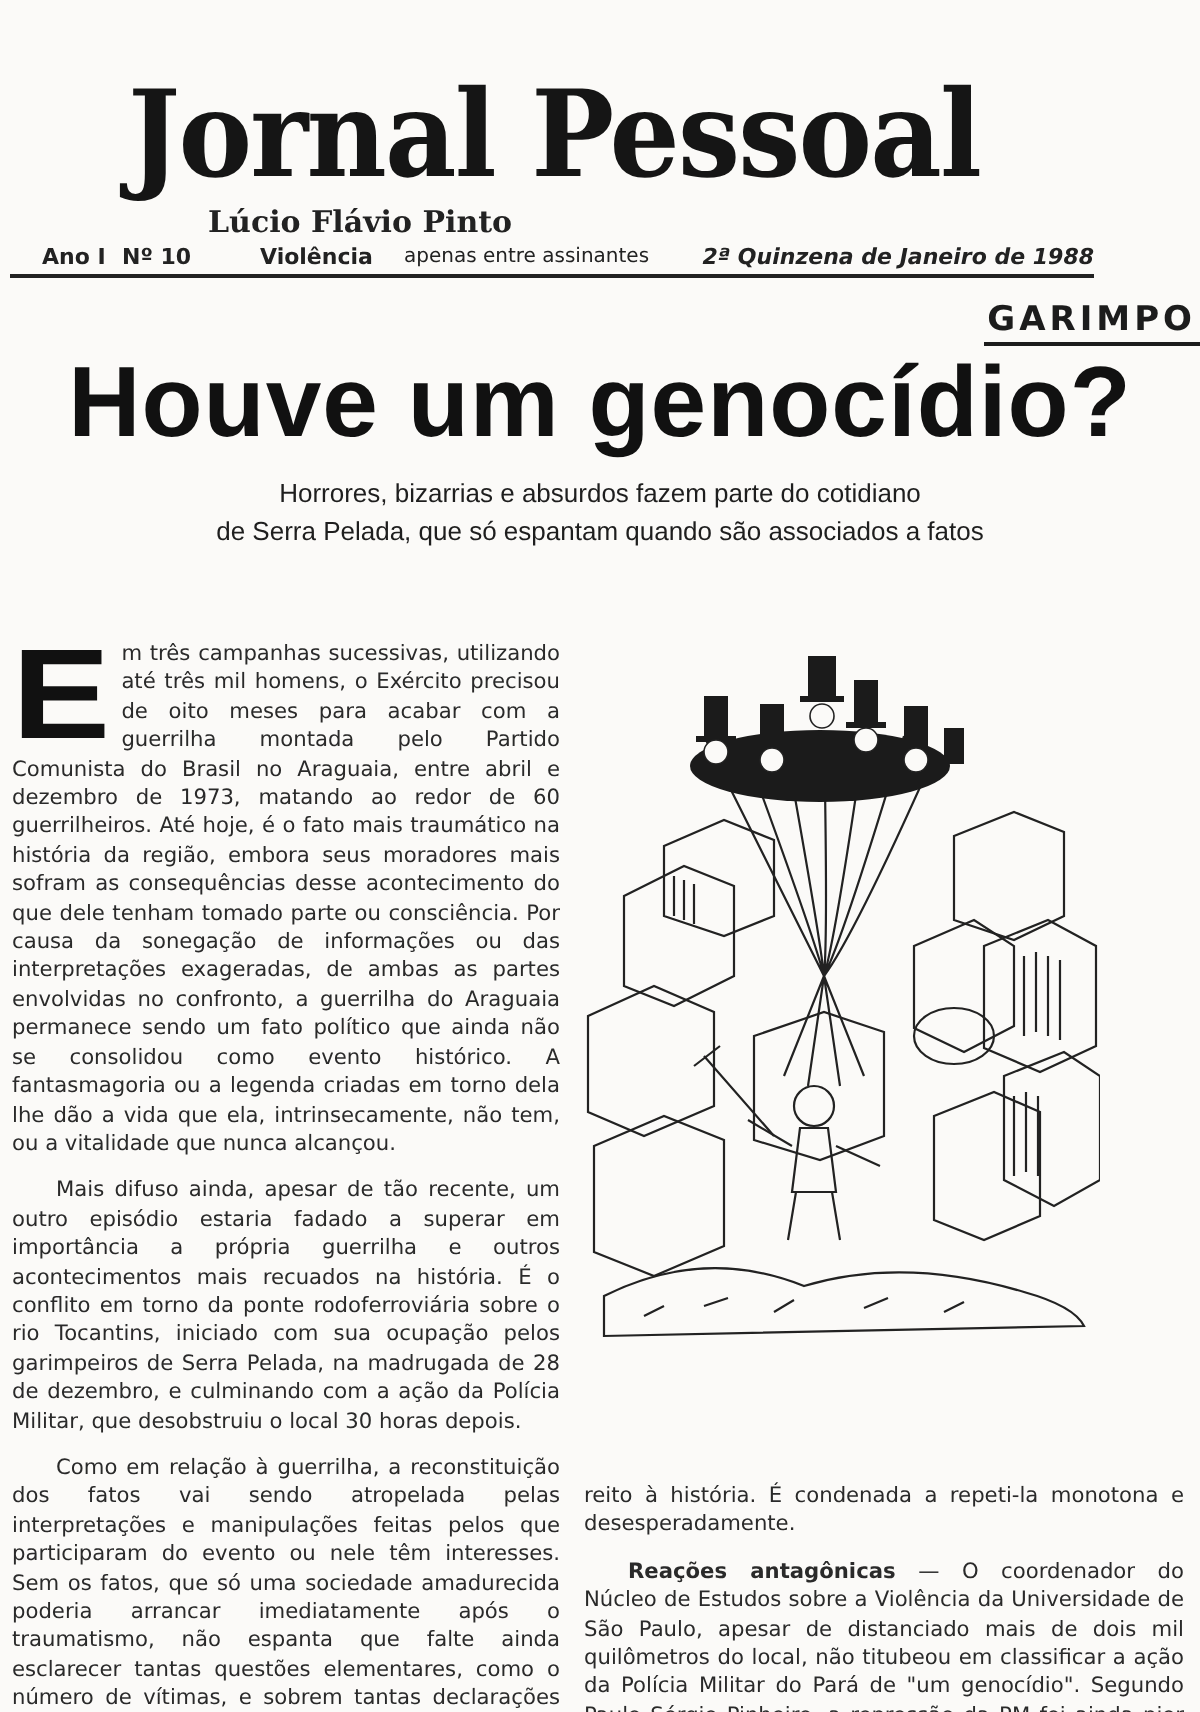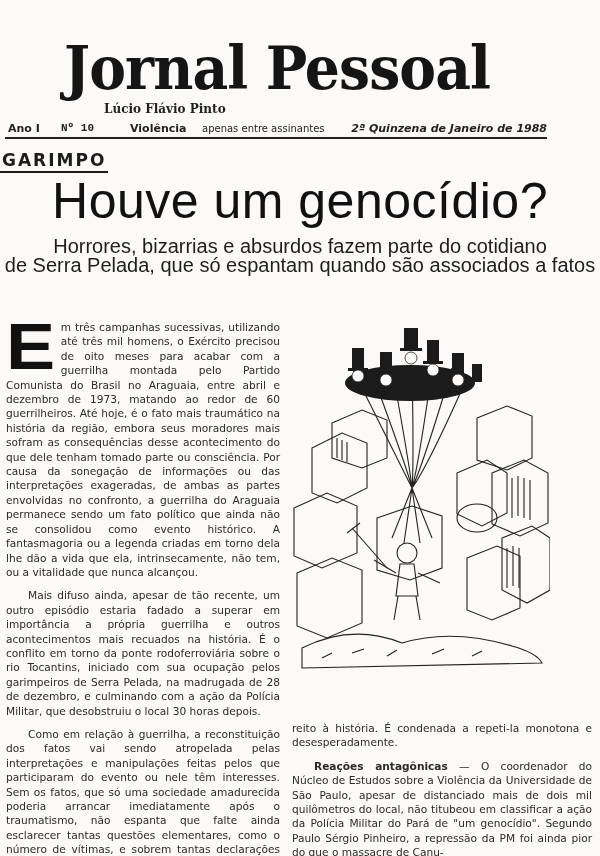--- a/index.html
+++ b/index.html
@@ -15,72 +15,72 @@
     .masthead-title {
       position: absolute; left: 64px; top: 38px;
       font-family: "DejaVu Serif", serif;
       font-weight: bold; font-size: 60px; letter-spacing: -1px;
       line-height: 1; color: #151515;
       transform: scaleX(0.92); transform-origin: left top;
     }
     .masthead-author {
       position: absolute; left: 104px; top: 102px;
       font-family: "DejaVu Serif", serif;
-      font-weight: bold; font-size: 12px; color: #222;
+      font-weight: bold; font-size: 15px; color: #222;
     }
     .infobar {
       position: absolute; left: 5px; top: 121px; width: 542px; height: 16px;
       font-size: 11px; font-weight: bold; color: #222;
       border-bottom: 2px solid #222;
     }
     .infobar span { position: absolute; top: 1px; white-space: nowrap; }
-    .infobar .ano { left: 3px; }
-    .infobar .num { left: 56px; font-family: Liberation Mono, monospace; }
+    .infobar .ano { left: 16px; }
+    .infobar .num { left: 56px; }
     .infobar .circ { left: 125px; }
     .infobar .circ2 { left: 197px; font-weight: normal; font-size: 10px; top: 2px; }
     .infobar .date { right: 0; font-style: italic; }
     
     .kicker {
       position: absolute; left: 0; width: 600px; top: 150px;
-      text-align: left;
+      text-align: right;
     }
     .kicker span {
       font-size: 17px; font-weight: bold; letter-spacing: 2px; color: #1c1c1c;
       border-bottom: 2px solid #1c1c1c; padding: 0 2px 1px;
     }
     .headline {
       position: absolute; left: 0; width: 600px; top: 176px;
       text-align: center;
-      font-family: "Liberation Sans", sans-serif; font-weight: normal;
+      font-family: "Liberation Sans", sans-serif; font-weight: bold;
       font-size: 50px; line-height: 1; color: #111;
       letter-spacing: 0.5px;
     }
     .deck {
       position: absolute; left: 0; width: 600px; top: 237px;
       text-align: center; font-family: "Liberation Sans", sans-serif;
-      font-size: 20px; line-height: 19px; color: #1e1e1e;
+      font-size: 13px; line-height: 19px; color: #1e1e1e;
     }
     
     .col {
       position: absolute; font-family: "DejaVu Sans", sans-serif;
       font-size: 10.6px; line-height: 14.4px; color: #2a2a2a;
       text-align: justify;
     }
     .col-left { left: 6px; top: 320px; width: 274px; }
     .col-right { left: 292px; top: 721px; width: 300px; }
     .col p { margin: 0 0 9px 0; text-indent: 22px; }
     .col p.first { text-indent: 0; }
     .dropcap {
       float: left; font-family: "Liberation Sans", sans-serif; font-weight: bold;
       font-size: 64px; line-height: 52px; height: 56px; margin: 1px 8px 0 0;
       color: #111; transform: scaleX(1.15); transform-origin: left;
       padding-right: 4px;
     }
     .subhead { font-weight: bold; }
-    .col-right p.cont { text-indent: 0; }
+    .col-right p.cont { text-indent: 0; margin-top: 20px; }
     
     .illustration {
       position: absolute; left: 292px; top: 328px; width: 258px; height: 370px;
     }
   </style>
 </head>
 <body>
 
 <div class="page">
 

